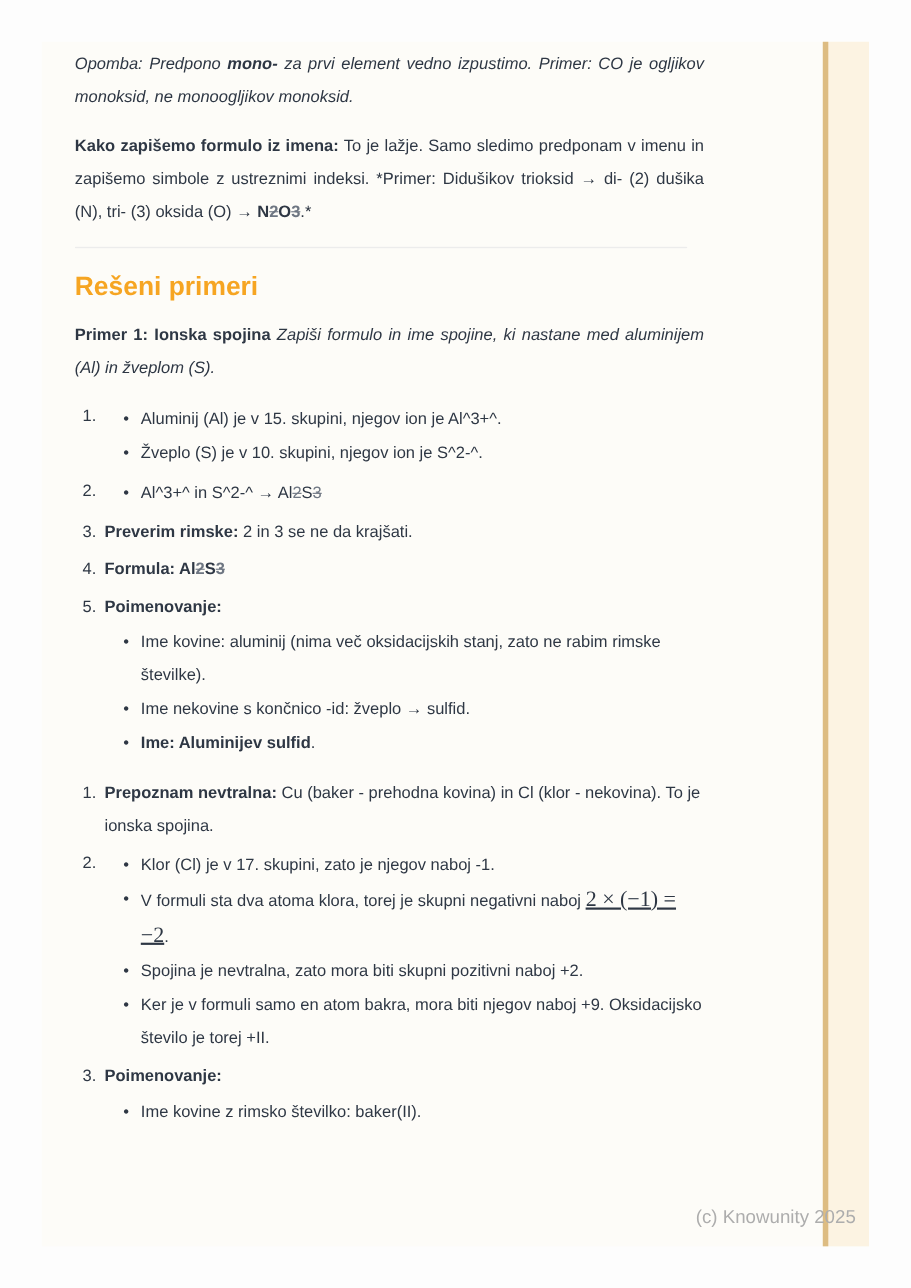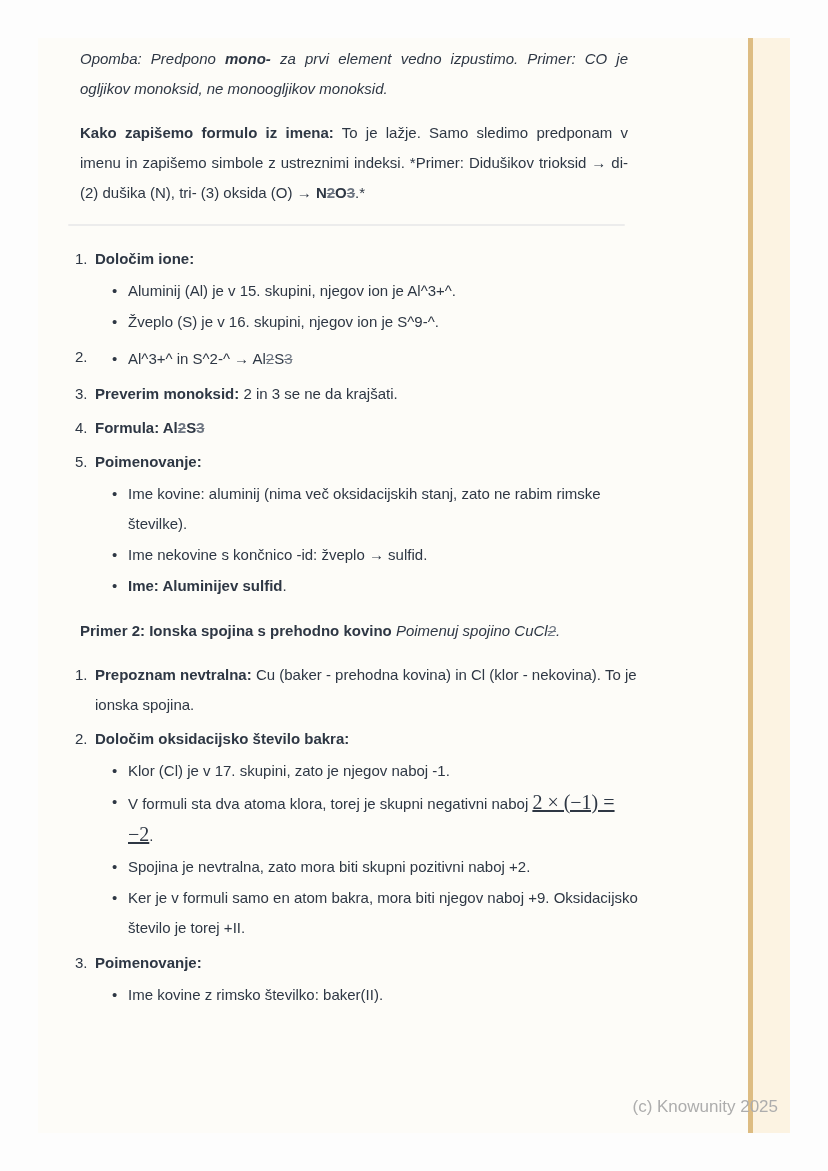--- a/index.html
+++ b/index.html
@@ -19,21 +19,21 @@
     background:var(--cream,#FCF3E2);
   }
   .strip-line{
     position:absolute;left:0;top:0;bottom:0;width:5px;
     background:var(--tan,#DDBC82);
   }
   .content{
     position:absolute;left:30px;top:0;width:572px;
     font-size:15px;line-height:30px;
   }
-  .para{margin:14px 12px;}
+  .para{margin:14px 0;}
   .para:first-child{margin-top:6px;}
   .just{text-align:justify;}
   .divider{
     border:none;border-top:2px solid var(--divider,#ECECEC);
     margin:16px 0 18px 0;width:557px;border-radius:2px;
   }
   .heading{
     font-size:24px;line-height:30px;font-weight:700;
     color:var(--accent,#F6A522);
     margin:20px 0 14px 0;
@@ -66,54 +66,55 @@
   </div>
 
   <div class="content">
 
     <p class="para just"><span class="st-i">Opomba: Predpono </span><span class="st-b st-i">mono-</span><span class="st-i"> za prvi element vedno izpustimo. Primer: CO je ogljikov monoksid, ne monoogljikov monoksid.</span></p>
 
     <p class="para just"><span class="st-b">Kako zapišemo formulo iz imena:</span><span> To je lažje. Samo sledimo predponam v imenu in zapišemo simbole z ustreznimi indeksi. *Primer: Didušikov trioksid → di- (2) dušika (N), tri- (3) oksida (O) → </span><span class="st-b">N</span><span class="st-b st-s">2</span><span class="st-b">O</span><span class="st-b st-s">3</span><span>.*</span></p>
 
     <hr class="divider">
 
+    <h2 class="heading">Rešeni primeri</h2>
 
+    <p class="para just"><span class="st-b">Primer 1: Ionska spojina</span><span> </span><span class="st-i">Zapiši formulo in ime spojine, ki nastane med aluminijem (Al) in žveplom (S).</span></p>
 
     <ol class="num-list">
         <li>
           <span class="num">1.</span>
           <div class="li-body">
-            <div class="li-title"><span class="st-b">Določim ione:</span></div>
             <ul class="blist">
               <li class="brow">
                 <span class="dot">•</span>
                 <span class="btext"><span>Aluminij (Al) je v 15. skupini, njegov ion je Al^3+^.</span></span>
               </li>
               <li class="brow">
                 <span class="dot">•</span>
-                <span class="btext"><span>Žveplo (S) je v 16. skupini, njegov ion je S^9-^.</span></span>
+                <span class="btext"><span>Žveplo (S) je v 10. skupini, njegov ion je S^2-^.</span></span>
               </li>
             </ul>
           </div>
         </li>
         <li>
           <span class="num">2.</span>
           <div class="li-body">
             <ul class="blist">
               <li class="brow">
                 <span class="dot">•</span>
                 <span class="btext"><span>Al^3+^ in S^2-^ → Al</span><span class="st-s">2</span><span>S</span><span class="st-s">3</span></span>
               </li>
             </ul>
           </div>
         </li>
         <li>
           <span class="num">3.</span>
           <div class="li-body">
-            <div class="li-title"><span class="st-b">Preverim monoksid:</span><span> 2 in 3 se ne da krajšati.</span></div>
+            <div class="li-title"><span class="st-b">Preverim rimske:</span><span> 2 in 3 se ne da krajšati.</span></div>
           </div>
         </li>
         <li>
           <span class="num">4.</span>
           <div class="li-body">
             <div class="li-title"><span class="st-b">Formula: Al</span><span class="st-b st-s">2</span><span class="st-b">S</span><span class="st-b st-s">3</span></div>
           </div>
         </li>
         <li>
           <span class="num">5.</span>
@@ -130,33 +131,31 @@
               </li>
               <li class="brow">
                 <span class="dot">•</span>
                 <span class="btext"><span class="st-b">Ime: Aluminijev sulfid</span><span>.</span></span>
               </li>
             </ul>
           </div>
         </li>
       </ol>
 
-    <p class="para just"><span class="st-b">Primer 2: Ionska spojina s prehodno kovino</span><span> </span><span class="st-i">Poimenuj spojino CuCl</span><span class="st-i st-s">2</span><span class="st-i">.</span></p>
 
     <ol class="num-list">
         <li>
           <span class="num">1.</span>
           <div class="li-body">
             <div class="li-title"><span class="st-b">Prepoznam nevtralna:</span><span> Cu (baker - prehodna kovina) in Cl (klor - nekovina). To je ionska spojina.</span></div>
           </div>
         </li>
         <li>
           <span class="num">2.</span>
           <div class="li-body">
-            <div class="li-title"><span class="st-b">Določim oksidacijsko število bakra:</span></div>
             <ul class="blist">
               <li class="brow">
                 <span class="dot">•</span>
                 <span class="btext"><span>Klor (Cl) je v 17. skupini, zato je njegov naboj -1.</span></span>
               </li>
               <li class="brow">
                 <span class="dot">•</span>
                 <span class="btext"><span>V formuli sta dva atoma klora, torej je skupni negativni naboj </span><span class="st-m">2 × (−1) = −2</span><span>.</span></span>
               </li>
               <li class="brow">

